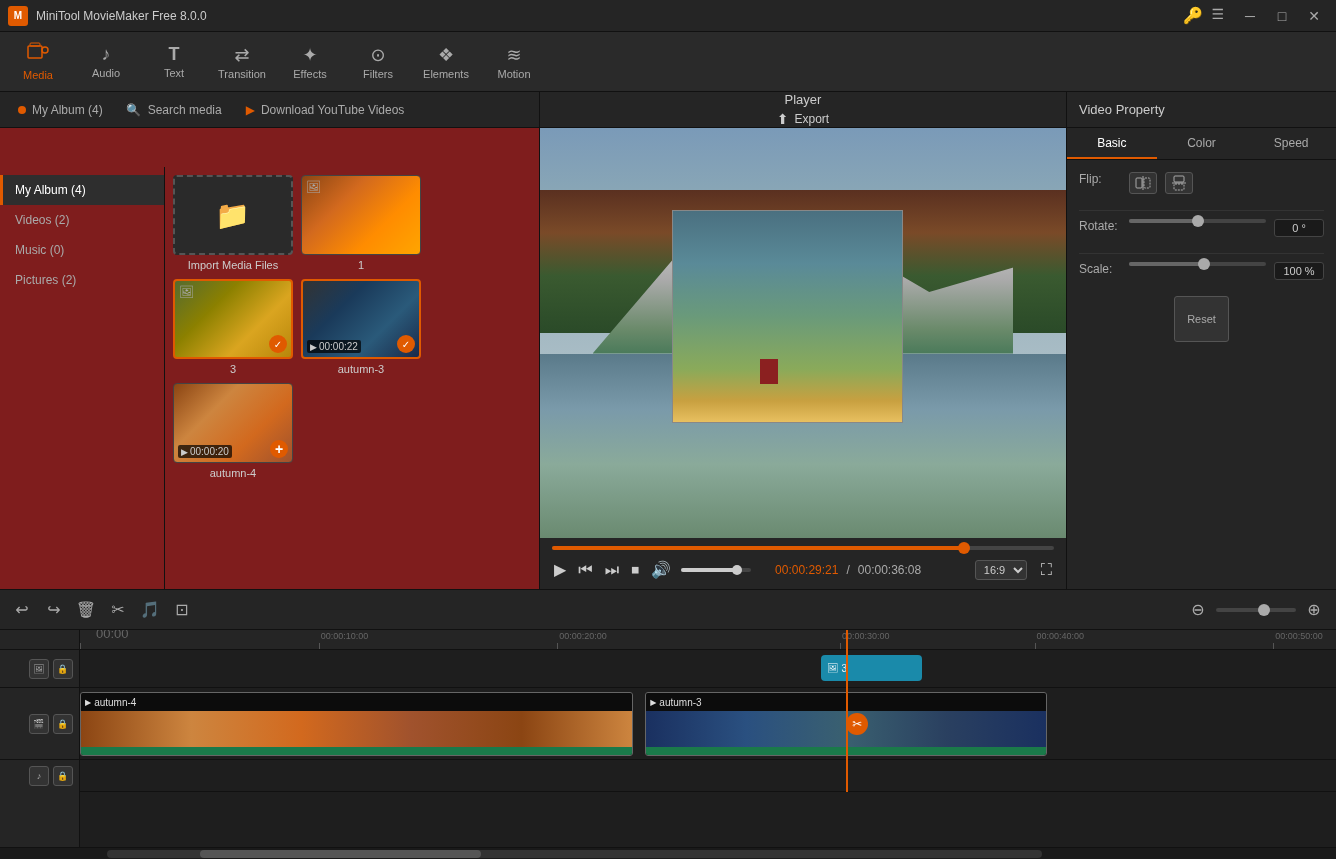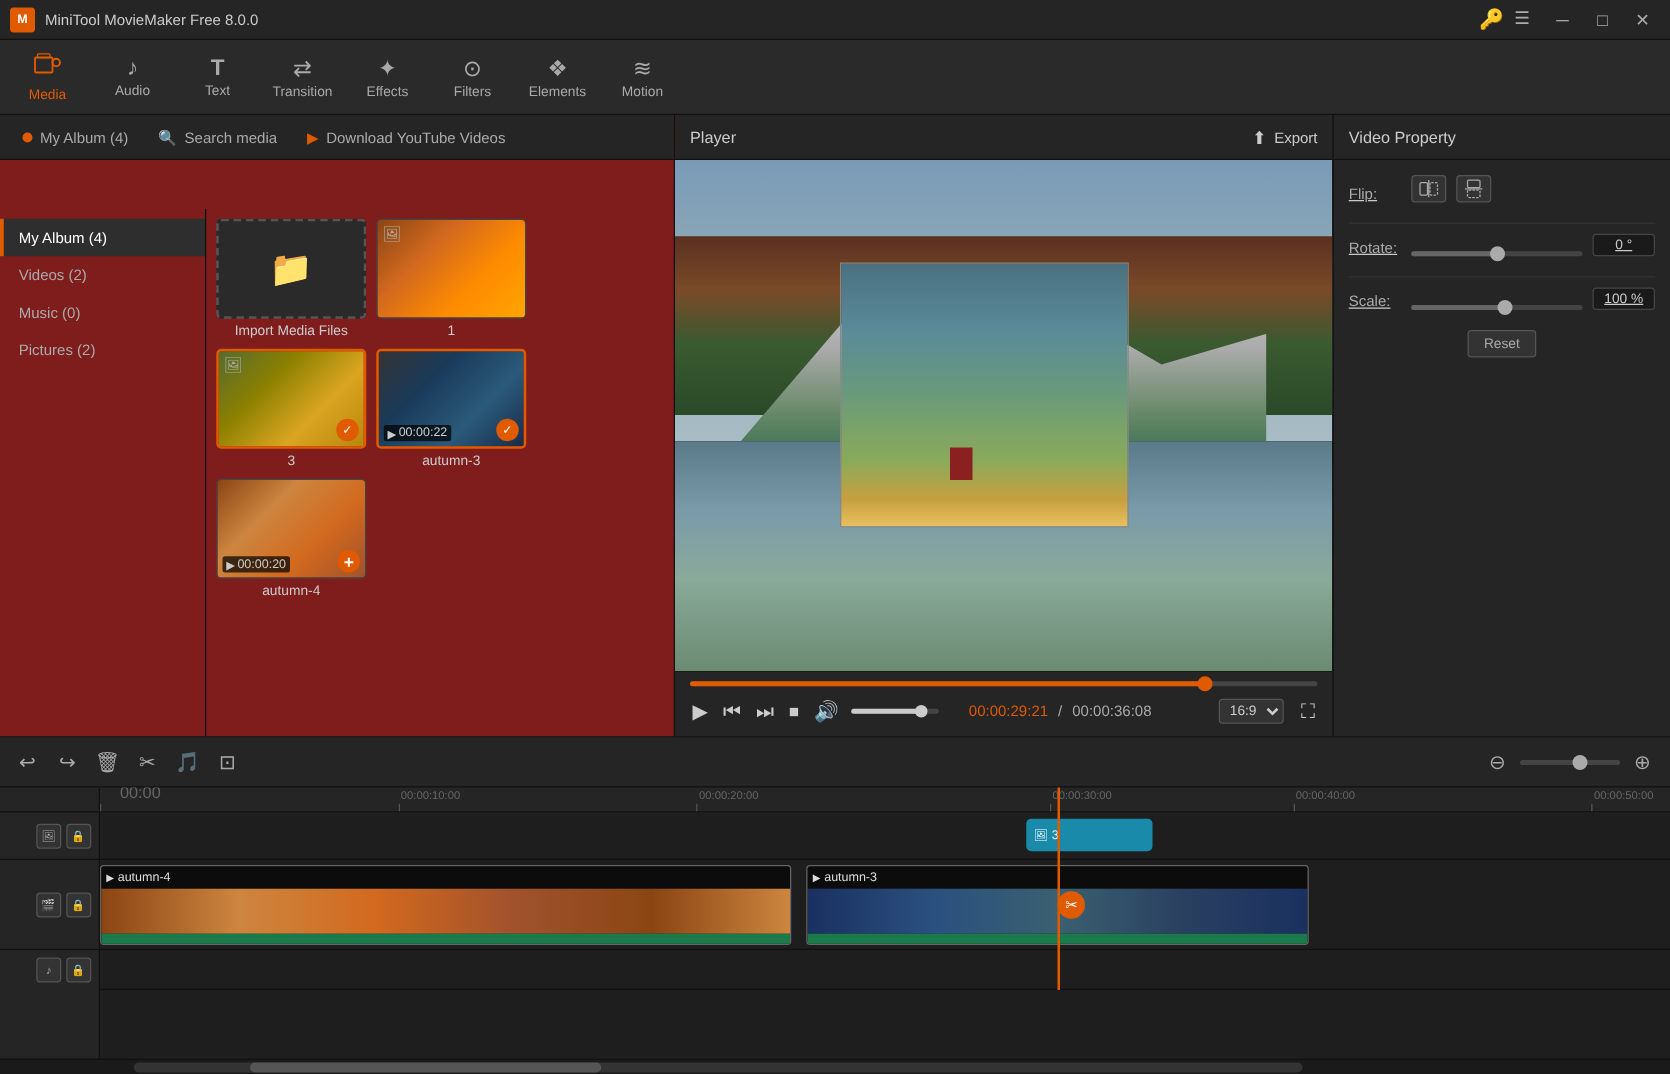--- a/index.html
+++ b/index.html
@@ -188,20 +188,21 @@
       background: #1e1e1e;
       display: flex;
       flex-direction: column;
     }
     #player-header {
       height: 36px;
       display: flex; align-items: center; justify-content: space-between;
       padding: 0 12px;
       background: #252525;
       border-bottom: 1px solid #111;
+      flex-direction: column;
     }
     .player-title { color: #ccc; font-size: 13px; }
     .export-btn {
       display: flex; align-items: center; gap: 6px;
       background: transparent;
       border: none;
       color: #ccc;
       cursor: pointer;
       font-size: 12px;
     }
@@ -272,21 +273,21 @@
     }
     .right-tab {
       flex: 1; display: flex; align-items: center; justify-content: center;
       font-size: 12px; color: #aaa; cursor: pointer;
       border-bottom: 2px solid transparent;
     }
     .right-tab.active { color: white; border-bottom: 2px solid #e05a00; }
 
     #right-content { padding: 12px; flex: 1; }
     .prop-row {
-      display: flex; align-items: flex-end; margin-bottom: 16px; text-decoration: underline;
+      display: flex; align-items: flex-start; margin-bottom: 16px;
     }
     .prop-label { color: #aaa; font-size: 12px; width: 50px; }
     .flip-btns { display: flex; gap: 8px; }
     .flip-btn {
       background: #333; border: 1px solid #555; color: #aaa;
       width: 28px; height: 22px; border-radius: 3px; cursor: pointer;
       display: flex; align-items: center; justify-content: center; font-size: 14px;
     }
     .rotate-slider {
       flex: 1; height: 4px; background: #444; border-radius: 2px;
@@ -307,21 +308,21 @@
     }
     .scale-fill { height: 100%; background: #666; border-radius: 2px; width: 55%; }
     .scale-thumb {
       width: 12px; height: 12px; background: #aaa; border-radius: 50%;
       position: absolute; top: -4px; left: 55%; transform: translateX(-50%);
     }
     .panel-divider { height: 1px; background: #333; margin: 8px 0; }
 
     .reset-btn {
       background: #333; border: 1px solid #555; color: #aaa;
-      font-size: 11px; padding: 4px 12px; border-radius: 3px; cursor: pointer;
+      font-size: 11px; padding: 16px 12px; border-radius: 3px; cursor: pointer;
       display: block; margin: 8px auto 0 auto;
     }
 
     
     #timeline {
       height: 270px;
       background: #1e1e1e;
       border-top: 1px solid #111;
       display: flex;
       flex-direction: column;
@@ -570,20 +571,31 @@
           <option>9:16</option>
         </select>
         <button class="ctrl-btn fullscreen-btn">⛶</button>
       </div>
     </div>
   </div>
 
   <div id="right-panel">
     <div id="right-header">
       <span>Video Property</span>
+    </div>
+    <div id="right-tabs">
+      <div class="right-tab active">
+        <span>Basic</span>
+      </div>
+      <div class="right-tab">
+        <span>Color</span>
+      </div>
+      <div class="right-tab">
+        <span>Speed</span>
+      </div>
     </div>
     <div id="right-content">
 
       <div class="prop-row">
         <span class="prop-label">Flip:</span>
         <div class="flip-btns">
           <button class="flip-btn">
             <svg width="16" height="14" viewBox="0 0 16 14" fill="none">
               <rect x="1" y="2" width="6" height="10" rx="1" stroke="#aaa" stroke-width="1"></rect>
               <rect x="9" y="2" width="6" height="10" rx="1" stroke="#aaa" stroke-width="1" stroke-dasharray="2,1"></rect>

